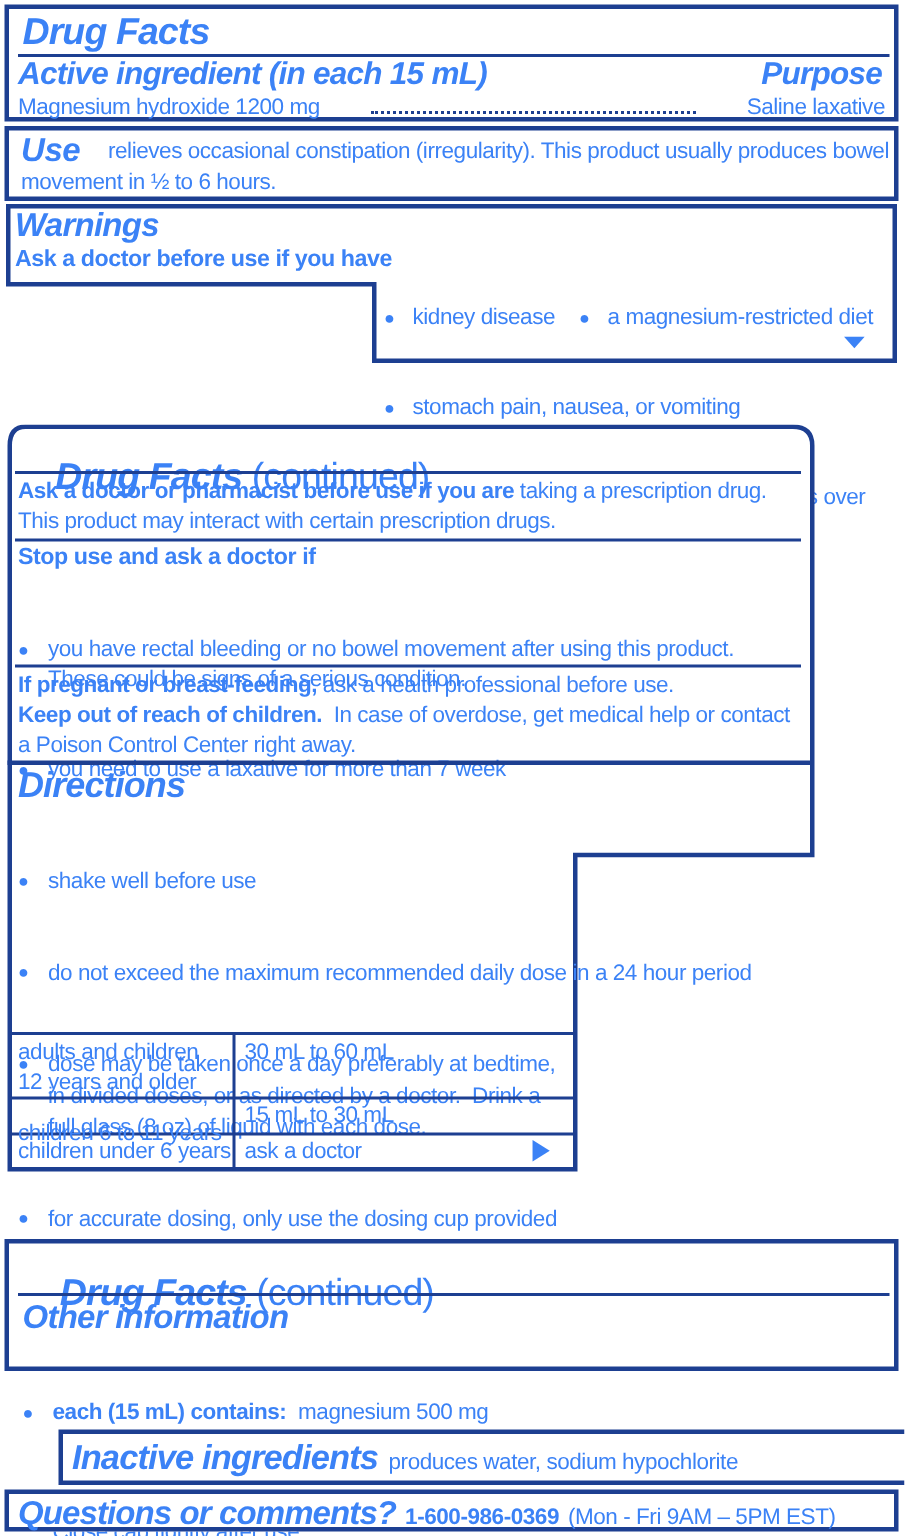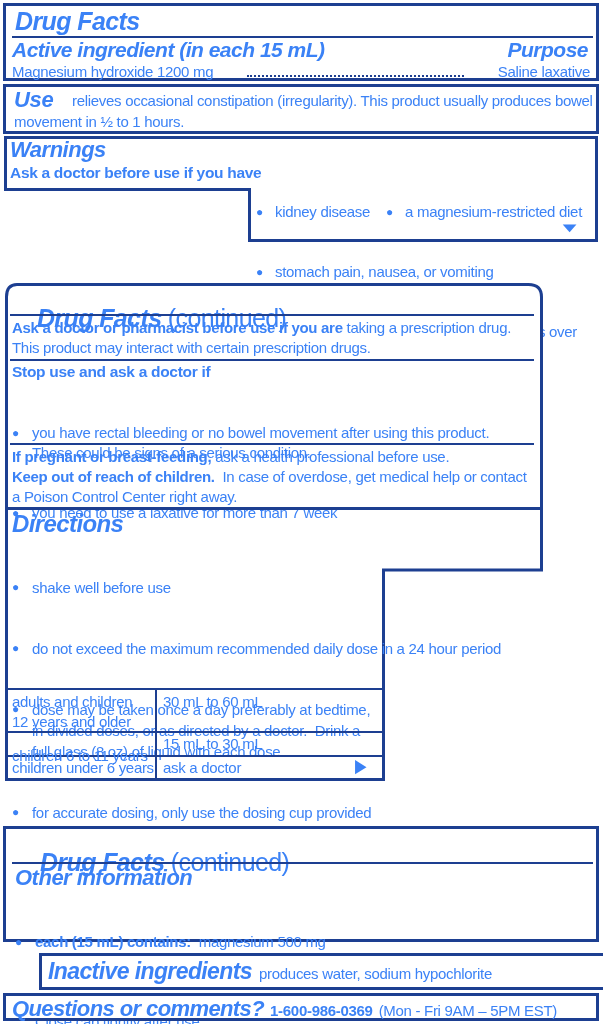--- a/index.html
+++ b/index.html
@@ -50,21 +50,21 @@
     </div>
     <div class="abs rowflex txt" style="left:6px;right:6px;top:56px;gap:32px;">
       <span>Magnesium hydroxide 1200 mg</span>
       <span class="leader"></span>
       <span>Saline laxative</span>
     </div>
   </div>
 
   <div class="box" style="left:3px;top:84px;width:596px;height:50px;">
     <span class="abs bi" style="left:8px;top:0px;font-size:22px;">Use</span>
-    <p class="abs txt" style="left:8px;top:3px;width:582px;text-indent:58px;line-height:21px;">relieves occasional constipation (irregularity). This product usually produces bowel movement in ½ to 1 hours.</p>
+    <p class="abs txt" style="left:8px;top:3px;width:582px;text-indent:58px;line-height:21px;">relieves occasional constipation (irregularity). This product usually produces bowel movement in ½ to 6 hours.</p>
   </div>
 
   <div class="abs" style="left:0;top:136px;width:603px;height:108px;">
     <svg class="svgline" width="603" height="108" viewBox="0 0 603 108">
       <path d="M5.5,1.5 H596.5 V104.5 H249.5 V53.5 H5.5 Z" fill="#ffffff" stroke="currentColor" stroke-width="3"></path>
     </svg>
     <div class="abs bi t22" style="left:10px;top:2px;">Warnings</div>
     <div class="abs b" style="left:10px;top:28px;font-size:15.5px;">Ask a doctor before use if you have</div>
     <div class="abs warn-col txt" style="left:256px;top:26px;width:336px;">
       <div class="wrow">
@@ -129,21 +129,21 @@
       <div class="cell" style="left:12px;top:409px;width:138px;">adults and children 12 years and older</div>
       <div class="cell" style="left:163px;top:409px;">30 mL to 60 mL</div>
       <div class="cell" style="left:12px;top:451px;width:142px;margin-top:12px;">children 6 to 11 years</div>
       <div class="cell" style="left:163px;top:451px;">15 mL to 30 mL</div>
       <div class="cell" style="left:12px;top:475px;width:142px;">children under 6 years</div>
       <div class="cell" style="left:163px;top:475px;">ask a doctor</div>
       <span class="abs arrow-right" style="left:355px;top:474px;">▶</span>
     </div>
   </div>
 
-  <div class="box" style="left:3px;top:826px;width:596px;height:116px;">
+  <div class="box" style="left:3px;top:826px;width:596px;height:88px;">
     <div class="abs pre" style="left:9px;top:2px;">
       <span class="bi t25">Drug Facts</span><span class="t25" style="font-weight:normal;"> (continued)</span>
     </div>
     <div class="hline" style="left:6px;top:33px;width:581px;"></div>
     <div class="abs bi t22" style="left:9px;top:37px;">Other information</div>
     <ul class="abs blt txt" style="left:9px;top:63px;width:578px;">
       <li><span class="g">●</span><span class="li-txt pre"><span class="b">each (15 mL) contains:</span><span>  magnesium 500 mg</span></span></li>
       <li><span class="g">●</span><span class="li-txt">store at room temperature.  Avoid excessive heat above 40°C (104°F).  Avoid freezing.  Close cap tightly after use.</span></li>
     </ul>
   </div>

